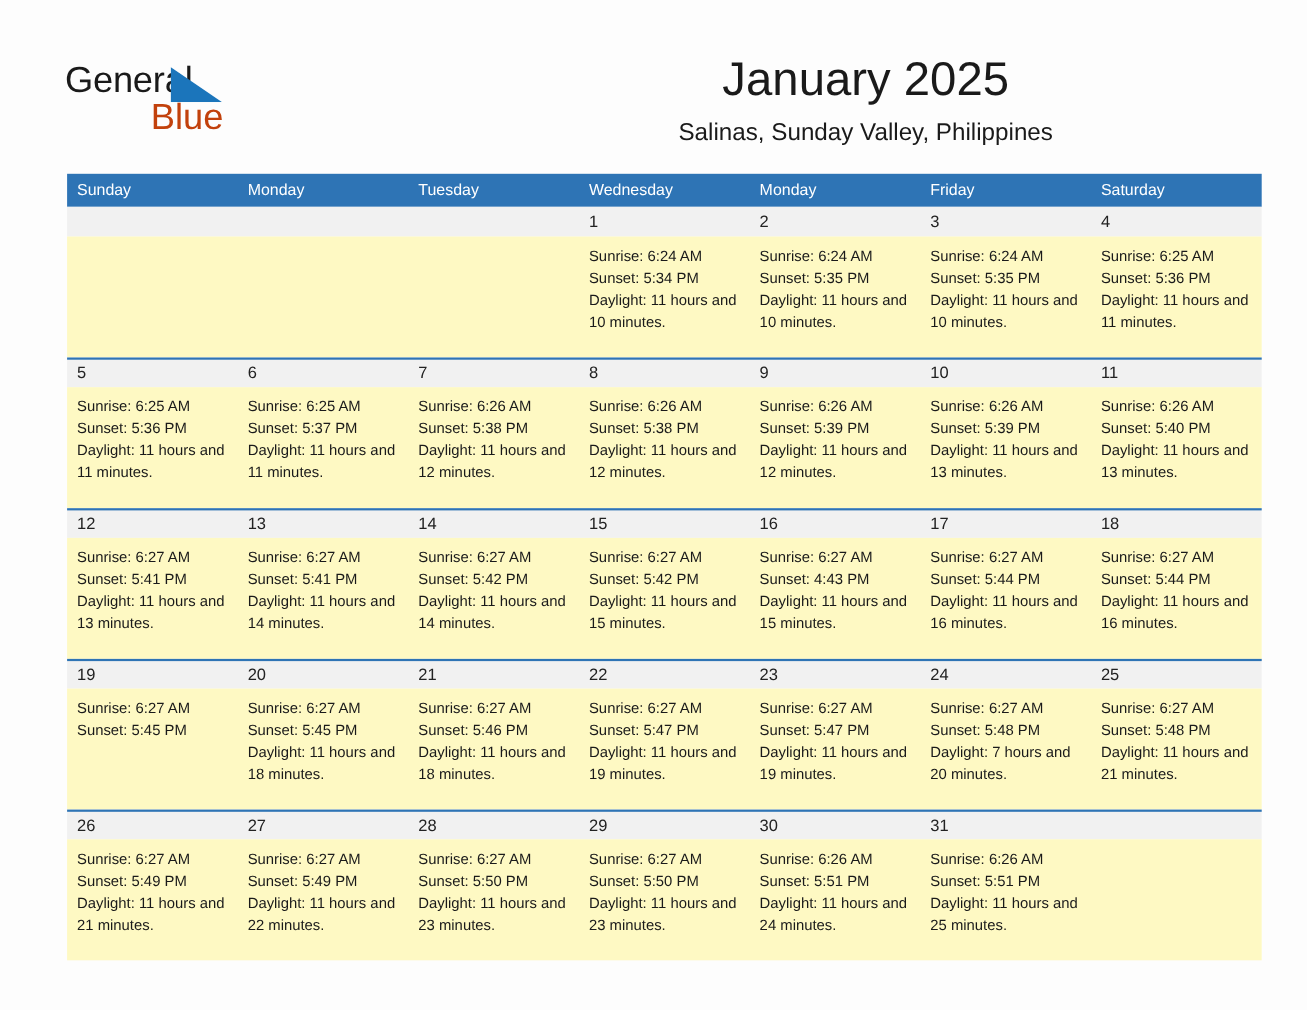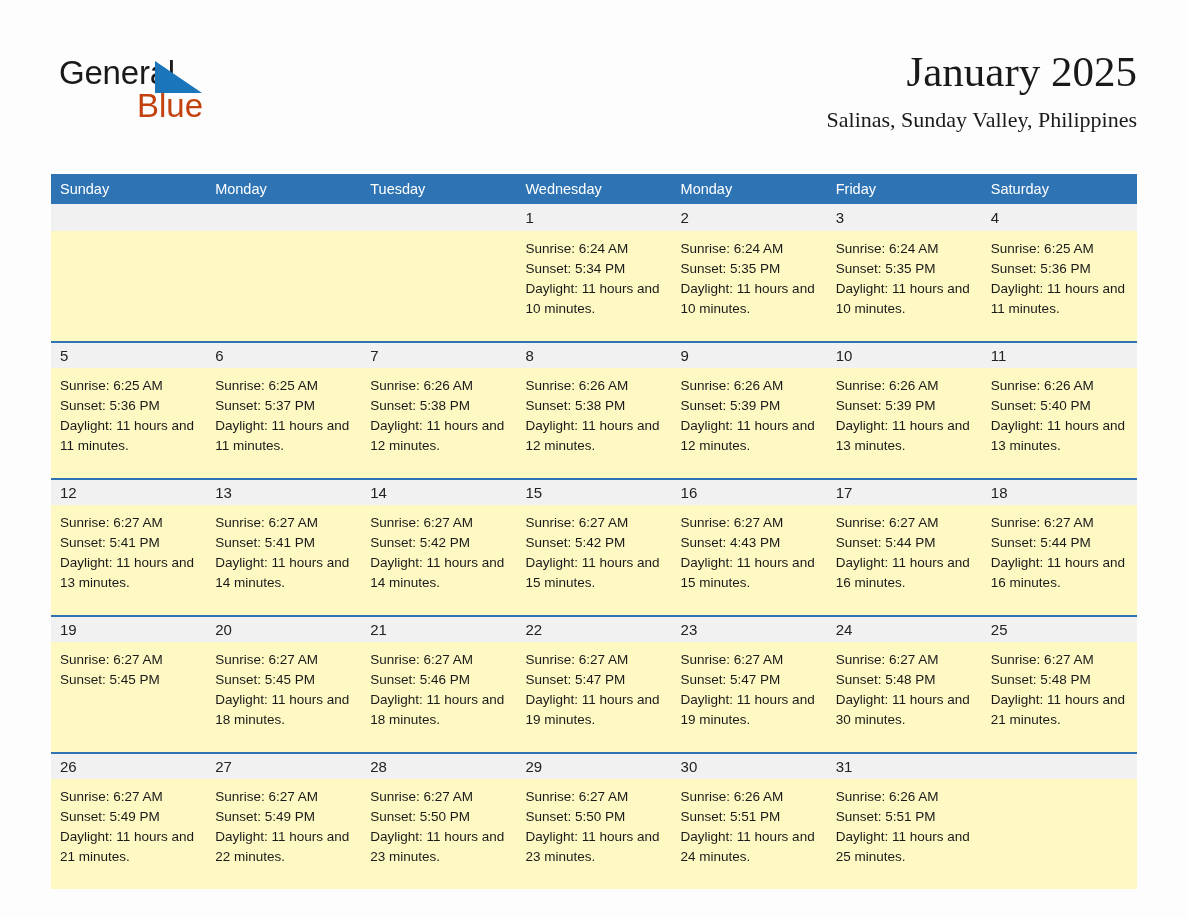--- a/index.html
+++ b/index.html
@@ -60,47 +60,45 @@
     top: 33px;
     font-size: 33px;
     color: #c2410c;
     line-height: 38px;
     font-weight: 400;
   }
   .title-block {
     position: absolute;
     right: 0;
     top: 0;
-    text-align: right;
+    text-align: center;
     width: 700px;
-    font-family: Liberation Serif, serif;
   }
   .month-title {
     font-size: 43px;
     color: #1a1a1a;
     line-height: 52px;
     font-weight: 400;
     white-space: nowrap;
   }
   .location {
     margin-top: 9px;
     font-size: 22px;
     color: #1a1a1a;
     line-height: 26px;
     font-weight: 400;
     white-space: nowrap;
   }
 
   
   .calendar {
     position: absolute;
-    left: 51px;
+    left: 61px;
     top: 158px;
     width: 1086px;
-    margin-top: 16px;
   }
   .cal-row {
     display: flex;
     width: 100%;
   }
 
   
   .weekday-row {
     background: #2e74b5;
     height: 30px;
@@ -377,21 +375,21 @@
           <div class="daylight-line">Daylight: 11 hours and 19 minutes.</div>
         </div>
         <div class="info-cell">
           <div>Sunrise: 6:27 AM</div>
           <div>Sunset: 5:47 PM</div>
           <div class="daylight-line">Daylight: 11 hours and 19 minutes.</div>
         </div>
         <div class="info-cell">
           <div>Sunrise: 6:27 AM</div>
           <div>Sunset: 5:48 PM</div>
-          <div class="daylight-line">Daylight: 11 hours and 30 minutes.</div>
+          <div class="daylight-line">Daylight: 7 hours and 20 minutes.</div>
         </div>
         <div class="info-cell">
           <div>Sunrise: 6:27 AM</div>
           <div>Sunset: 5:48 PM</div>
           <div class="daylight-line">Daylight: 11 hours and 21 minutes.</div>
         </div>
       </div>
     </div>
 
     <div class="week">

